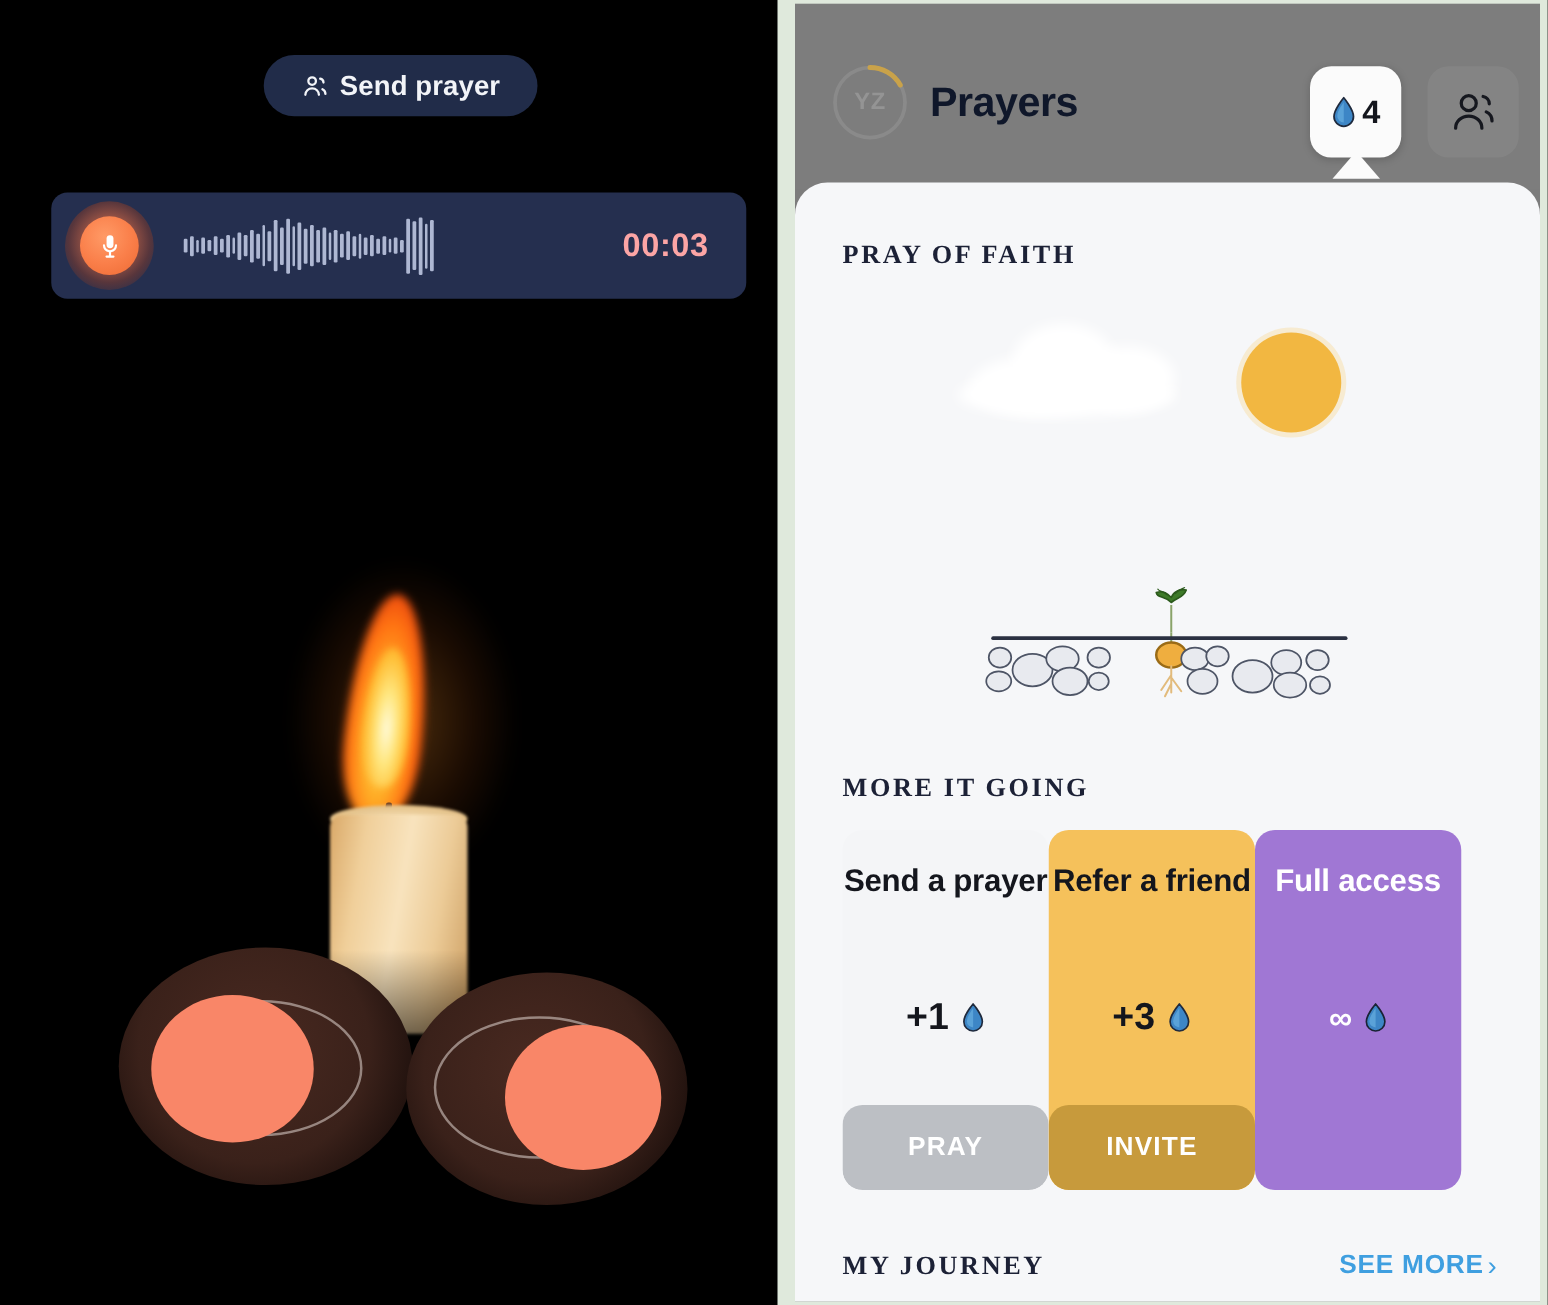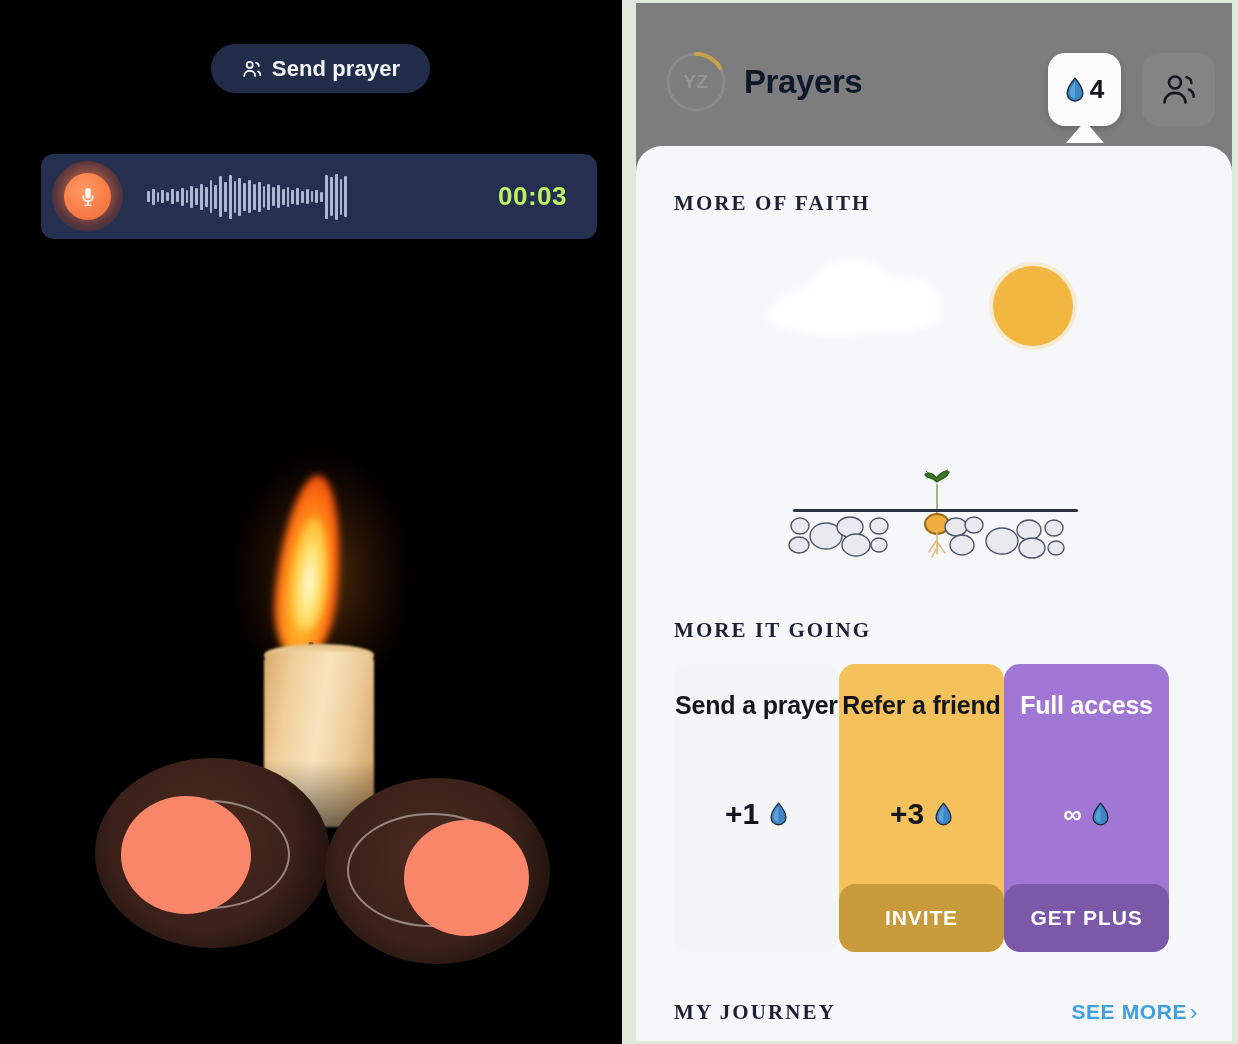--- a/index.html
+++ b/index.html
@@ -65,21 +65,21 @@
     width:200px;height:57px;
     display:flex;align-items:center;gap:2px;
   }
   .wave i{
     display:block;width:3px;border-radius:1px;
     background:#aeb7d2;
   }
   .rec-time{
     position:absolute;right:30px;top:0;height:85px;
     display:flex;align-items:center;
-    color:#bef264;font-size:26px;font-weight:700;letter-spacing:.5px;
+    color:#fca5a5;font-size:26px;font-weight:700;letter-spacing:.5px;
   }
 
   
   .candle-scene{
     position:absolute;left:0;top:430px;width:622px;height:614px;
   }
   .flame-glow{
     position:absolute;left:232px;top:20px;width:180px;height:230px;
     background:radial-gradient(ellipse at 50% 55%, rgba(255,150,40,.30) 0%, rgba(255,110,20,.10) 45%, rgba(0,0,0,0) 72%);
     filter:blur(6px);
@@ -431,21 +431,21 @@
             <path d="M5.5 29.5c0-5.6 4.7-9.6 10.5-9.6s10.5 4 10.5 9.6"></path>
             <path d="M27.5 4.2c2.9.6 4.9 3 4.9 5.8"></path>
             <path d="M30 16.5c2.8 1.3 4.6 3.9 4.6 7.2"></path>
           </svg>
         </span>
       </div>
     </div>
 
     <div class="sheet">
 
-      <div class="section-head" id="tree-heading">MORE OF FAITH</div>
+      <div class="section-head" id="tree-heading">PRAY OF FAITH</div>
 
       <div class="tree-art">
         <div class="cloud">
           <b></b>
             <b></b>
             <b></b>
             <b></b>
         </div>
         <div class="sun"></div>
 
@@ -494,20 +494,21 @@
           <div class="title">Send a prayer</div>
           <div class="reward">
             <span class="amt">+1</span>
             <span class="dropico">
               <svg viewBox="0 0 20 26">
                 <path d="M10 1.2C10 1.2 2.2 10.4 2.2 16.2a7.8 7.8 0 0 0 15.6 0C17.8 10.4 10 1.2 10 1.2z" fill="#3d86c6" stroke="#1f2a3d" stroke-width="1.4" stroke-linejoin="round"></path>
                 <path d="M10 4.8c0 0-5.2 6.6-5.2 11a5.2 5.2 0 0 0 5.2 5.2z" fill="#5fa7da" opacity=".85"></path>
               </svg>
             </span>
           </div>
+          <div class="cta">PRAY</div>
         </div>
 
         <div class="card" id="card-invite">
           <div class="title">Refer a friend</div>
           <div class="reward">
             <span class="amt">+3</span>
             <span class="dropico">
               <svg viewBox="0 0 20 26">
                 <path d="M10 1.2C10 1.2 2.2 10.4 2.2 16.2a7.8 7.8 0 0 0 15.6 0C17.8 10.4 10 1.2 10 1.2z" fill="#3d86c6" stroke="#1f2a3d" stroke-width="1.4" stroke-linejoin="round"></path>
                 <path d="M10 4.8c0 0-5.2 6.6-5.2 11a5.2 5.2 0 0 0 5.2 5.2z" fill="#5fa7da" opacity=".85"></path>
@@ -521,21 +522,20 @@
           <div class="title">Full access</div>
           <div class="reward">
             <span class="inf">∞</span>
             <span class="dropico">
               <svg viewBox="0 0 20 26">
                 <path d="M10 1.2C10 1.2 2.2 10.4 2.2 16.2a7.8 7.8 0 0 0 15.6 0C17.8 10.4 10 1.2 10 1.2z" fill="#3d86c6" stroke="#1a2335" stroke-width="1.4" stroke-linejoin="round"></path>
                 <path d="M10 4.8c0 0-5.2 6.6-5.2 11a5.2 5.2 0 0 0 5.2 5.2z" fill="#5fa7da" opacity=".85"></path>
               </svg>
             </span>
           </div>
-          <div class="cta">GET PLUS</div>
         </div>
 
       </div>
 
       <div class="journey-row">
         <div id="journey-heading">MY JOURNEY</div>
         <div class="see-more">
           <span>SEE MORE</span>
           <span class="chev">›</span>
         </div>

